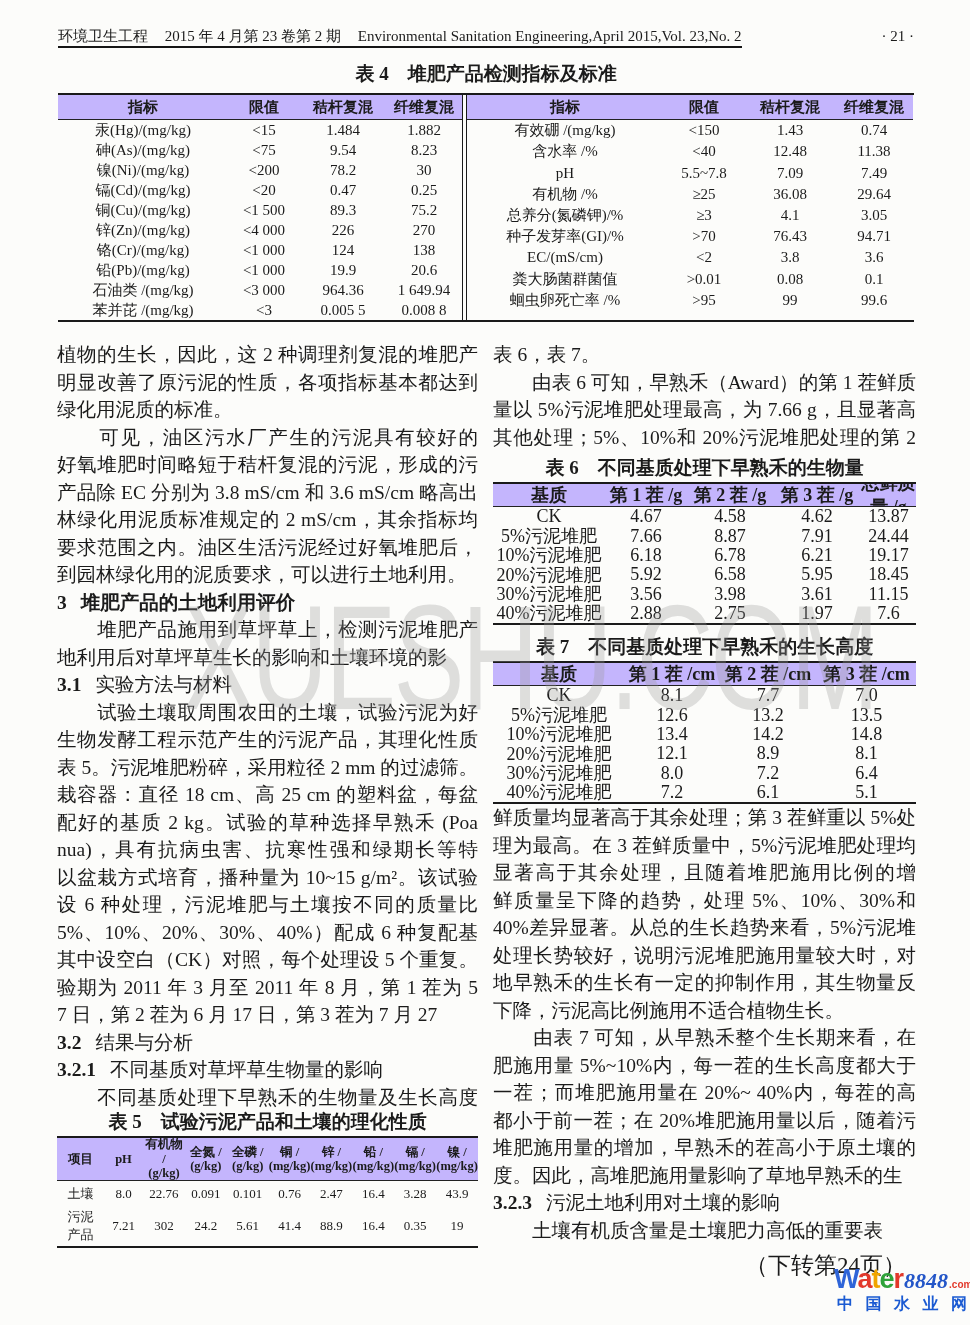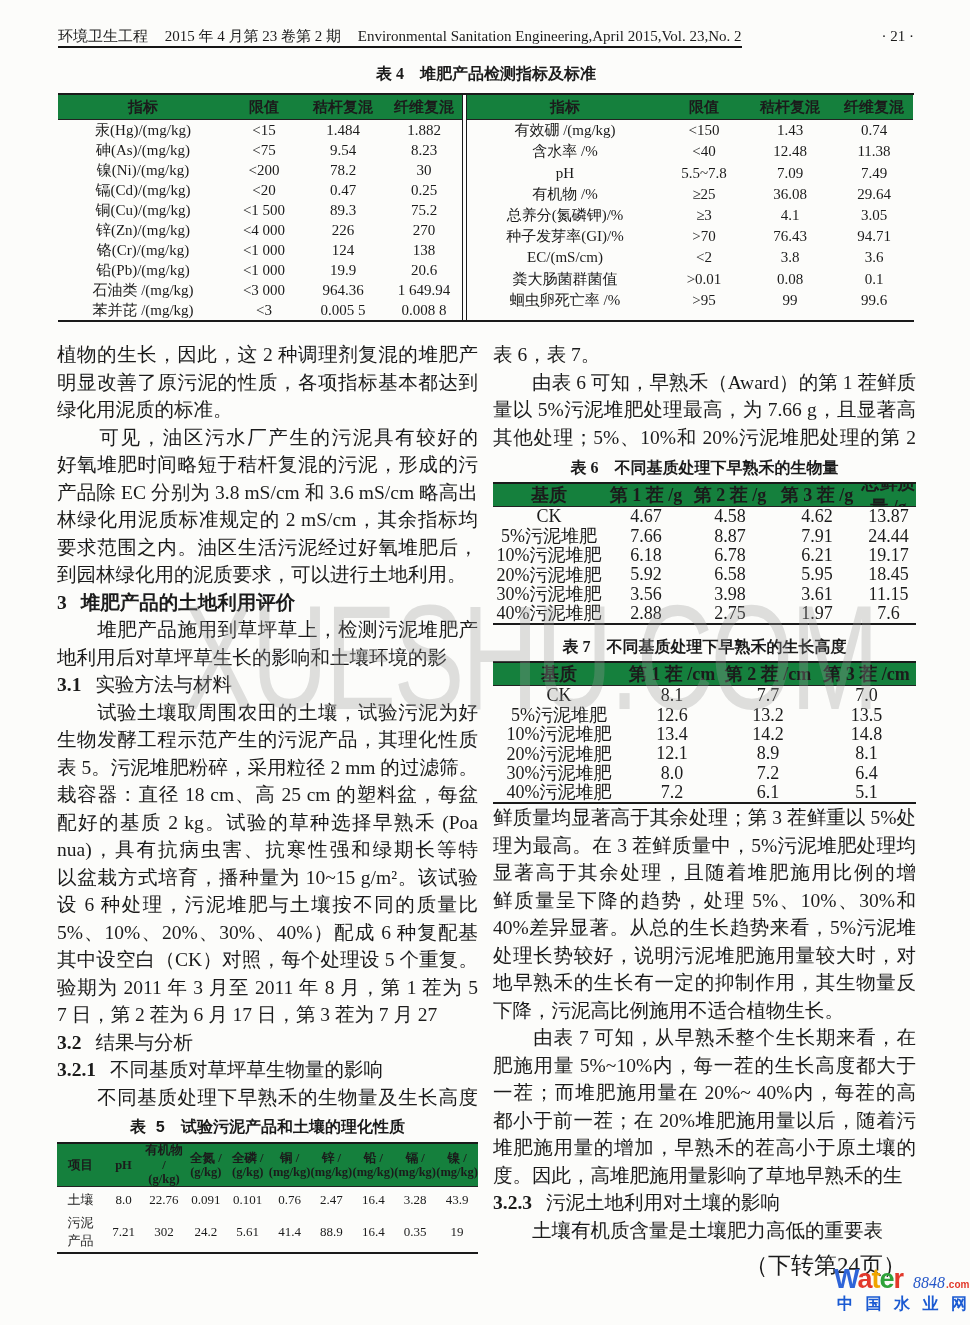--- a/index.html
+++ b/index.html
@@ -6,64 +6,64 @@
   html,body{margin:0;padding:0;background:#e8e8e8;}
   .page{position:relative;width:970px;height:1325px;margin:0 auto;background:#fcfcfa;
         font-family:"Liberation Serif","DejaVu Serif",serif;color:#1b1b1b;overflow:hidden;}
   
   .pheader{position:absolute;left:58px;top:27px;right:56px;display:flex;justify-content:space-between;align-items:baseline;}
   .h-left{font-size:15px;border-bottom:2.4px solid #151515;white-space:nowrap;}
   .h-left .seg{margin-right:13px;}
   .h-en{font-family:"Liberation Serif","DejaVu Serif",serif;}
   .h-page{font-size:15px;}
   
-  .tbl-caption{font-weight:bold;font-size:16px;text-align:center;height:22px;line-height:22px;}
+  .tbl-caption{font-weight:bold;font-size:19px;text-align:center;height:22px;line-height:22px;}
   .t4cap{position:absolute;left:58px;top:63px;width:856px;}
   
   .table4-wrap{position:absolute;left:58px;top:93px;width:856px;height:225px;
                border-top:2.2px solid #1a1a1a;border-bottom:2.2px solid #1a1a1a;display:flex;}
   .t4half{display:grid;grid-template-rows:25px;grid-auto-rows:1fr;height:100%;font-size:15px;box-sizing:border-box;}
   .t4l{width:405px;grid-template-columns:170px 72px 86px 1fr;border-right:1.4px solid #1a1a1a;}
   .t4r{width:447px;grid-template-columns:196px 82px 90px 1fr;border-left:1.4px solid #1a1a1a;margin-left:3px;padding-bottom:9px;}
   
   .th,.td{display:flex;align-items:center;justify-content:center;text-align:center;white-space:pre-line;overflow:hidden;}
-  .th{font-weight:bold;background:#15803d;border-bottom:1.4px solid #222;}
+  .th{font-weight:bold;background:#c4b5fd;border-bottom:1.4px solid #222;}
   
   .col{position:absolute;top:341px;}
   .col-left{left:57px;width:421px;}
   .col-right{left:493px;width:423px;}
   .line{height:27.5px;line-height:27.5px;font-size:19.5px;overflow:hidden;}
   .jst{text-align:justify;text-align-last:justify;}
   .end{text-align:left;}
   .hnum{font-weight:bold;margin-right:14px;}
   .head1{font-weight:bold;}
   .head2 .htxt{font-weight:normal;}
   
-  .cap5{margin-top:6px;font-family:Liberation Mono, monospace;}
+  .cap5{margin-top:0;}
   .t5{display:grid;grid-template-columns:47px 39px repeat(8,1fr);grid-template-rows:43px 25px 40px;
       border-top:2px solid #1a1a1a;border-bottom:2px solid #1a1a1a;font-size:13px;margin-top:3px;}
   .t5 .th{font-size:12.5px;line-height:1.15;}
   
   .cap6{margin-top:6px;text-align:center;}
   .cap7{margin-top:11px;}
   .t6,.t7{display:grid;grid-template-rows:23px;grid-auto-rows:1fr;height:139px;
       border-top:2px solid #1a1a1a;border-bottom:2px solid #1a1a1a;font-size:18px;margin-top:3px;}
   .t6{grid-template-columns:112px 82px 86px 88px 1fr;}
   .t7{grid-template-columns:132px 94px 98px 1fr;}
   
   .continued{text-align:right;font-size:23px;margin-top:6px;padding-right:10px;}
   
   .watermark{position:absolute;left:183px;top:584px;font-family:"Liberation Sans","DejaVu Sans",sans-serif;
       font-size:148px;line-height:1;font-weight:500;color:#9a9a9a;opacity:.30;letter-spacing:-4px;
       transform:scaleX(.72);transform-origin:left top;z-index:5;pointer-events:none;white-space:nowrap;}
   
   .logo{position:absolute;left:834px;top:1264px;z-index:6;font-family:"Liberation Sans","DejaVu Sans",sans-serif;width:140px;}
   .logo-row1{display:flex;align-items:baseline;white-space:nowrap;}
   .logo-word{font-weight:bold;font-size:27px;letter-spacing:-1px;}
-  .logo-num{font-style:italic;font-weight:normal;font-size:16px;font-family:"Liberation Serif","DejaVu Serif",serif;margin-left:10px;}
+  .logo-num{font-style:italic;font-weight:bold;font-size:22px;font-family:"Liberation Serif","DejaVu Serif",serif;margin-left:1px;}
   .logo-tld{font-size:10px;font-weight:bold;margin-left:1px;}
   .logo-site{font-weight:bold;font-size:16px;letter-spacing:4px;margin-top:-1px;text-align:center;white-space:nowrap;}
 </style>
 </head>
 <body>
 
 <div class="page">
 
   <div class="watermark">XUESHU.COM</div>
 

